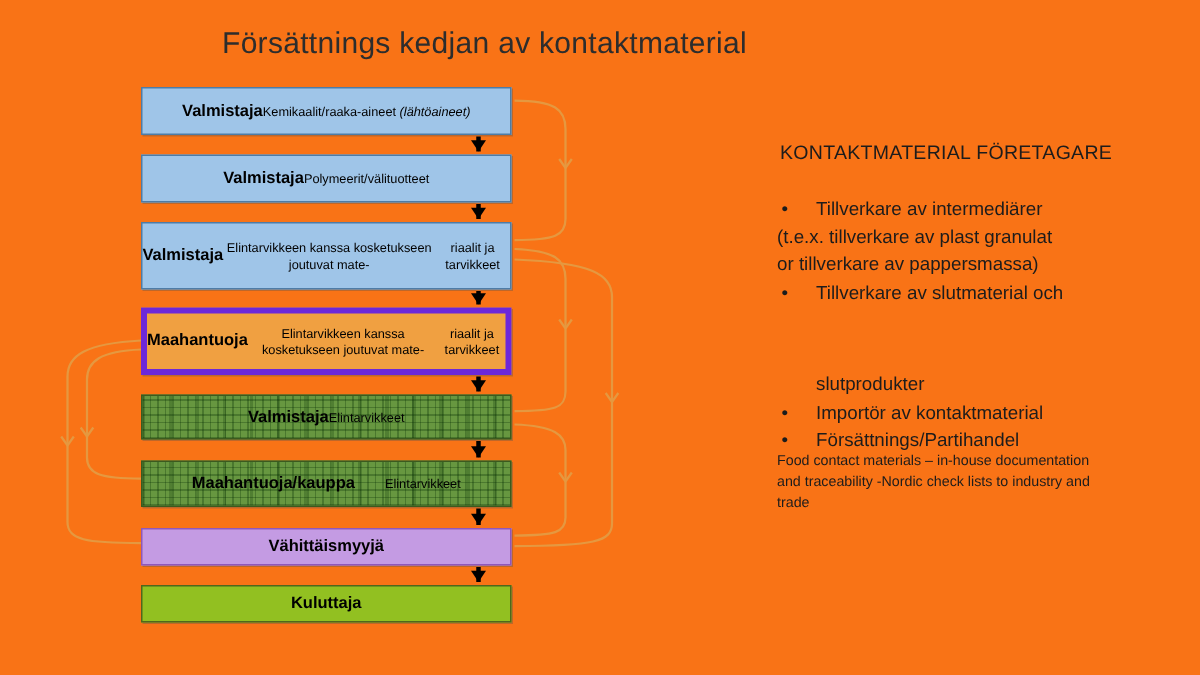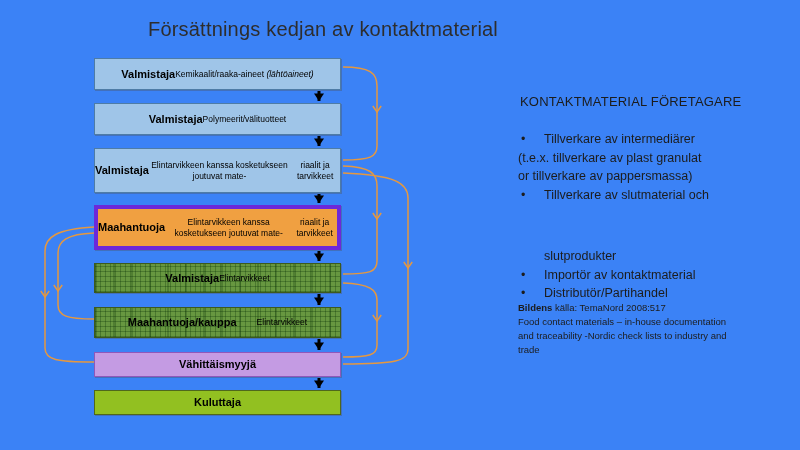--- a/index.html
+++ b/index.html
@@ -1,17 +1,17 @@
 <!DOCTYPE html>
 <html><head>
 <meta charset="utf-8">
 <style>
   html,body{margin:0;padding:0;background:#ffffff;}
   .stage{
-    position:relative;width:800px;height:450px;background:#3b82f6;overflow:hidden;
+    position:relative;width:800px;height:450px;background:#f97316;overflow:hidden;
     font-family:"Liberation Sans", sans-serif;
   }
   .slide-title{
     position:absolute;left:148px;top:18px;width:420px;
     font-size:20px;font-weight:400;color:#2d2d2d;letter-spacing:.2px;white-space:nowrap;
   }
   
   .box{
     position:absolute;left:94px;width:247px;box-sizing:border-box;
     display:flex;flex-direction:row;align-items:center;justify-content:center;
@@ -152,24 +152,23 @@
     </div>
     <div class="brow cont indent">
       <span class="tx">slutprodukter</span>
     </div>
     <div class="brow">
       <span class="bb">•</span>
       <span class="tx">Importör av kontaktmaterial</span>
     </div>
     <div class="brow">
       <span class="bb">•</span>
-      <span class="tx">Distributör/Partihandel</span>
+      <span class="tx">Försättnings/Partihandel</span>
     </div>
   </div>
 
   <div class="source">
-    <div><b>Bildens</b><span> källa: TemaNord 2008:517</span></div>
     <div>Food contact materials – in-house documentation</div>
     <div>and traceability -Nordic check lists to industry and</div>
     <div>trade</div>
   </div>
 
 </div>
 
 </body></html>

